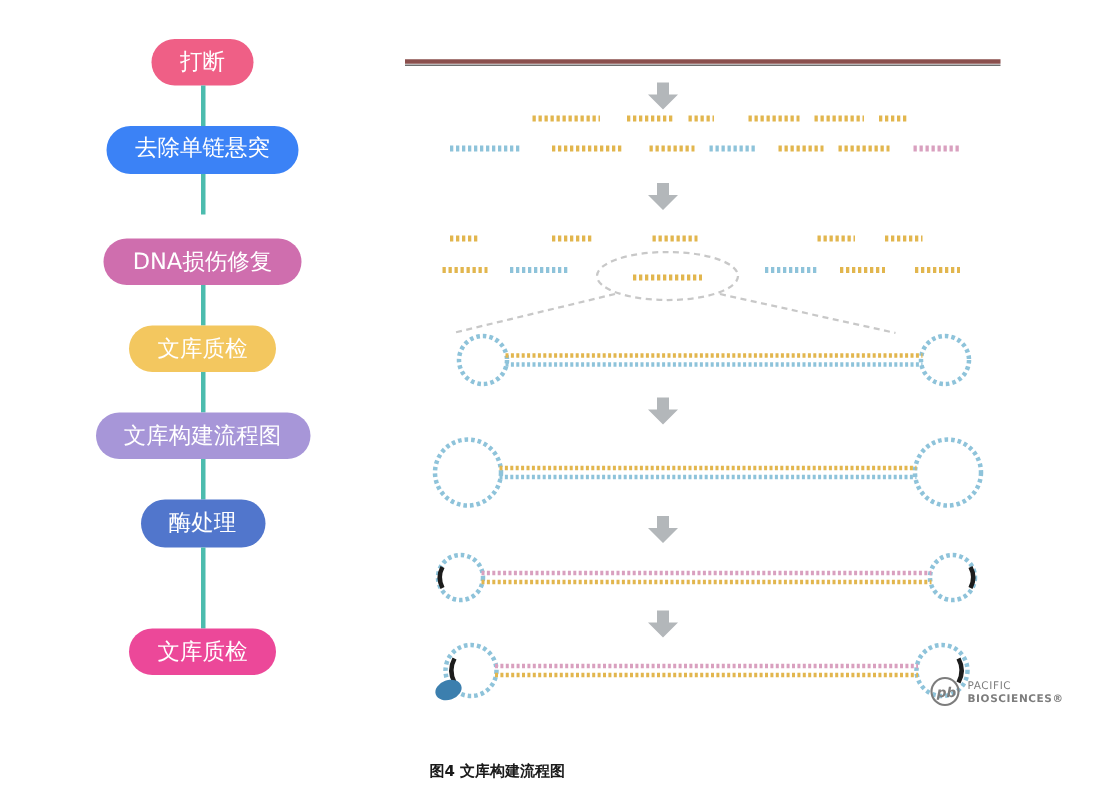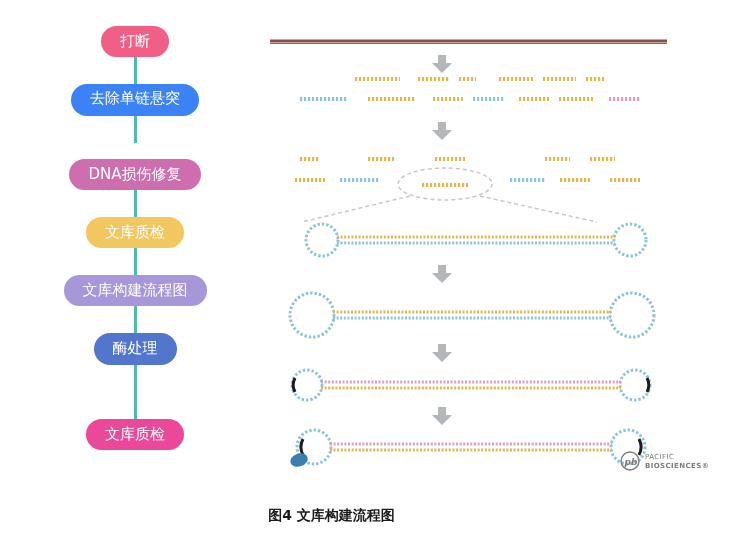--- a/index.html
+++ b/index.html
@@ -31,21 +31,21 @@
   .dashed-guide { fill:none; stroke:#c8c8c8; stroke-width:1.5; stroke-dasharray:4 3; }
   .primer { fill:none; stroke:var(--primer,#1c1c1c); stroke-width:3; }
   .poly   { fill:var(--polymerase,#3c7fae); }
   .logo-circle { fill:none; stroke:var(--logo-gray,#7d7d7d); stroke-width:1.4; }
   .logo-mark { font-size:9px; font-style:italic; font-weight:bold; fill:var(--logo-gray,#7d7d7d); }
   .logo-line { font-size:7px; letter-spacing:0.4px; fill:var(--logo-gray,#7d7d7d); }
   .logo-line2 { font-weight:bold; }
   
   .caption {
     position:absolute; left:0; top:507px; width:663px;
-    text-align:center; font-size:14px; font-weight:bold; color:#1a1a1a;
+    text-align:center; font-size:10px; font-weight:bold; color:#1a1a1a;
   }
 </style>
 </head>
 <body>
 
 <div class="page">
 
   <div class="flowchart">
     <div class="step" style="background-color: rgb(239, 95, 134);">打断</div>
     <div class="connector"></div>

